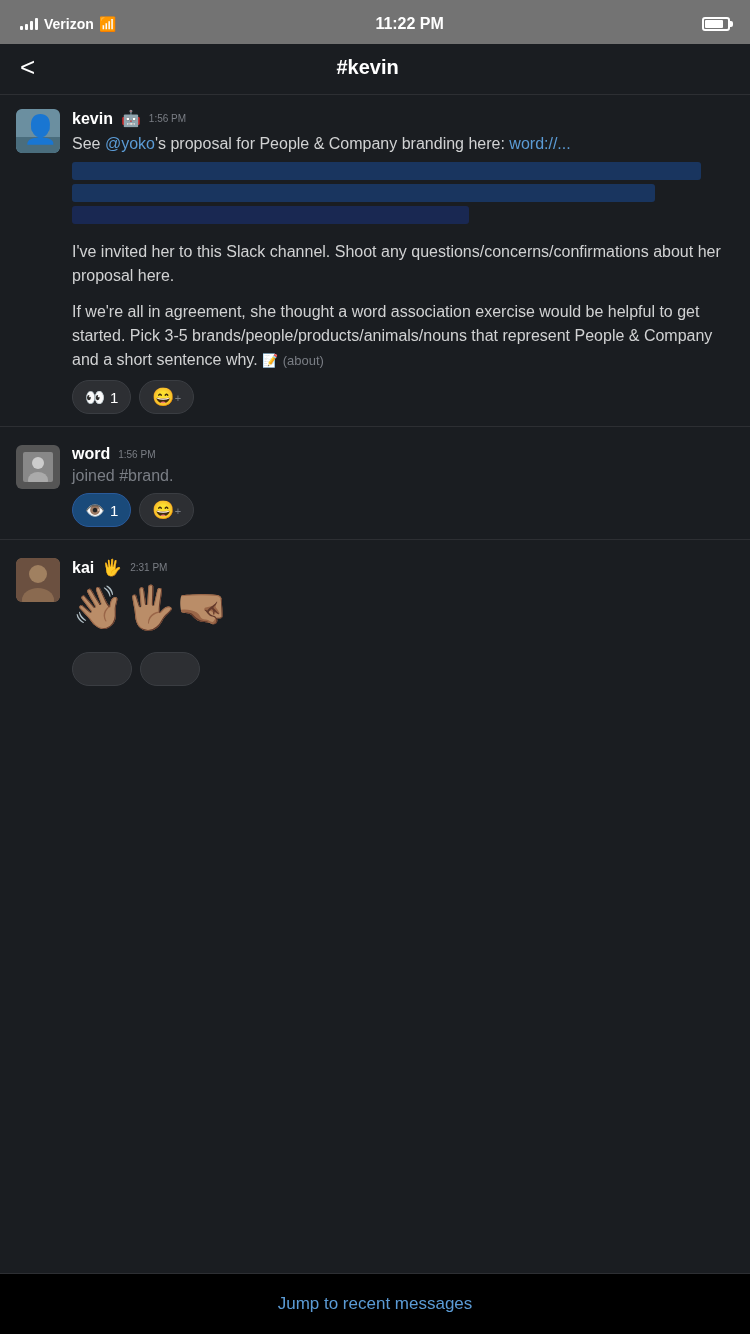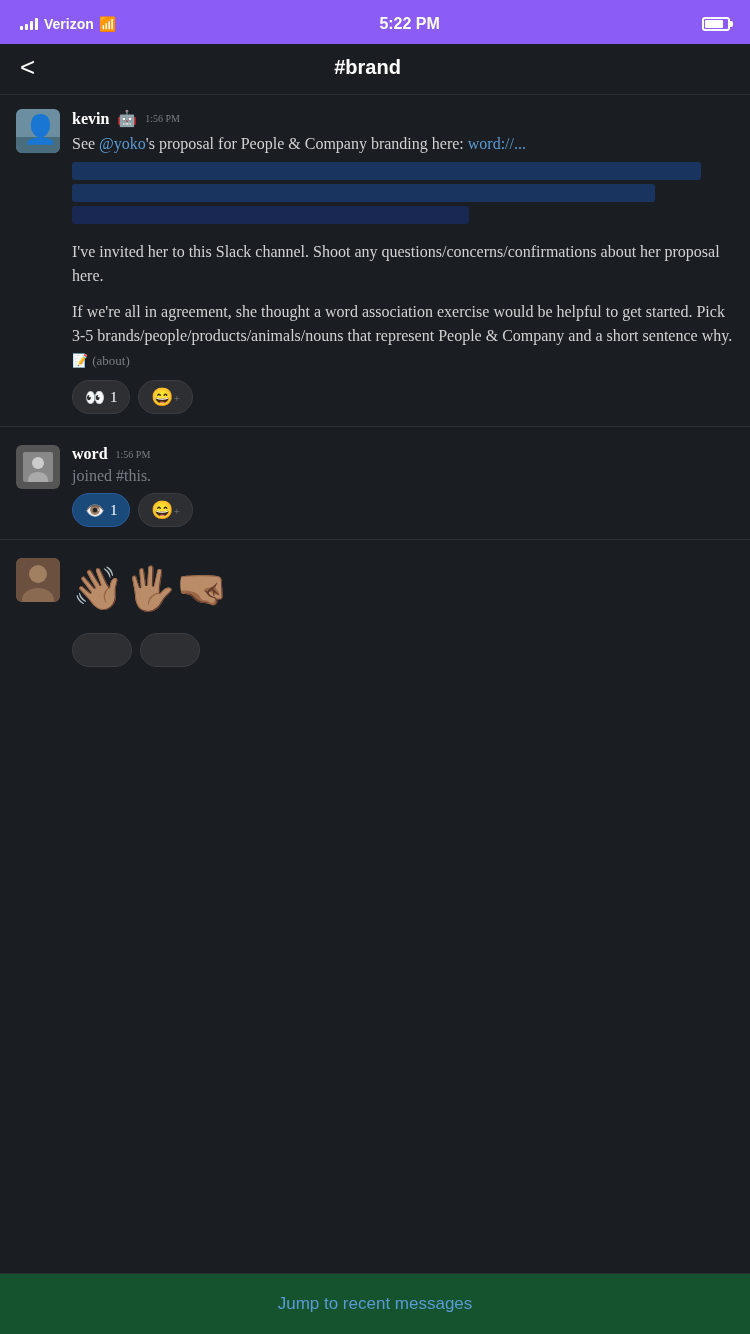--- a/index.html
+++ b/index.html
@@ -14,21 +14,21 @@
       position: relative;
       overflow-x: hidden;
     }
 
     
     .status-bar {
       display: flex;
       justify-content: space-between;
       align-items: center;
       padding: 10px 20px 6px 20px;
-      background: #8b5cf6;
+      background: #737373;
       height: 44px;
     }
     .status-left {
       display: flex;
       align-items: center;
       gap: 6px;
       font-size: 14px;
       font-weight: 600;
       color: #ffffff;
     }
@@ -110,21 +110,20 @@
       color: #ffffff;
     }
     .nav-right {
       width: 30px;
     }
 
     
     .messages-area {
       padding: 0;
       overflow-y: auto;
-      font-family: Liberation Serif, serif;
     }
 
     
     .message-item {
       display: flex;
       padding: 14px 16px 8px 16px;
       gap: 12px;
     }
 
     .avatar {
@@ -317,21 +316,21 @@
       margin-top: 2px;
     }
 
     
     .jump-to-recent {
       position: fixed;
       bottom: 0;
       left: 0;
       right: 0;
       width: 750px;
-      background: #14532d;
+      background: #000000;
       padding: 20px 16px;
       text-align: center;
       border-top: 1px solid #2d2f33;
     }
 
     .jump-link {
       color: #5b9bd5;
       font-size: 17px;
       font-weight: 500;
       cursor: pointer;
@@ -373,31 +372,31 @@
   <div class="status-left">
     <div class="signal-bars">
       <span></span>
         <span></span>
         <span></span>
         <span></span>
     </div>
     <span>Verizon</span>
     <span class="wifi-icon">📶</span>
   </div>
-  <div class="status-center">5:22 PM</div>
+  <div class="status-center">11:22 PM</div>
   <div class="status-right">
     <div class="battery">
       <div class="battery-fill"></div>
     </div>
   </div>
 </div>
 
 <div class="nav-bar">
   <div class="back-btn">&lt;</div>
-  <div class="channel-title">#brand</div>
+  <div class="channel-title">#kevin</div>
   <div class="nav-right"></div>
 </div>
 
 <div class="messages-area">
 
   <div class="message-item">
     <div class="avatar avatar-kevin">
       <div class="avatar-kevin-img"></div>
     </div>
     <div class="message-content">
@@ -444,21 +443,21 @@
           <circle cx="15" cy="11" r="6" fill="#ccc"></circle>
           <ellipse cx="15" cy="28" rx="10" ry="8" fill="#aaa"></ellipse>
         </svg>
       </div>
     </div>
     <div class="message-content">
       <div class="message-header">
         <span class="username">word</span>
         <span class="timestamp">1:56 PM</span>
       </div>
-      <div class="system-message">joined #this.</div>
+      <div class="system-message">joined #brand.</div>
 
       <div class="reactions">
         <div class="reaction active">
           <span>👁️</span>
           <span class="reaction-count">1</span>
         </div>
         <div class="reaction-add">😄<sup style="font-size:11px;vertical-align:top;margin-top:2px;">+</sup></div>
       </div>
     </div>
   </div>
@@ -469,20 +468,25 @@
     <div class="avatar avatar-kai">
       <div class="avatar-kai-inner">
         <svg width="44" height="44" viewBox="0 0 44 44">
           <rect width="44" height="44" fill="#6b5040" rx="6"></rect>
           <circle cx="22" cy="16" r="9" fill="#a08060"></circle>
           <ellipse cx="22" cy="42" rx="16" ry="12" fill="#8a6a50"></ellipse>
         </svg>
       </div>
     </div>
     <div class="message-content">
+      <div class="message-header">
+        <span class="username">kai</span>
+        <span class="emoji-badge">🖐️</span>
+        <span class="timestamp">2:31 PM</span>
+      </div>
       <div class="kai-emojis">👋🏽🖐🏽🤜🏽</div>
     </div>
   </div>
 
   <div class="more-reactions">
     <div class="reaction-placeholder"></div>
     <div class="reaction-placeholder"></div>
   </div>
 
 </div>

